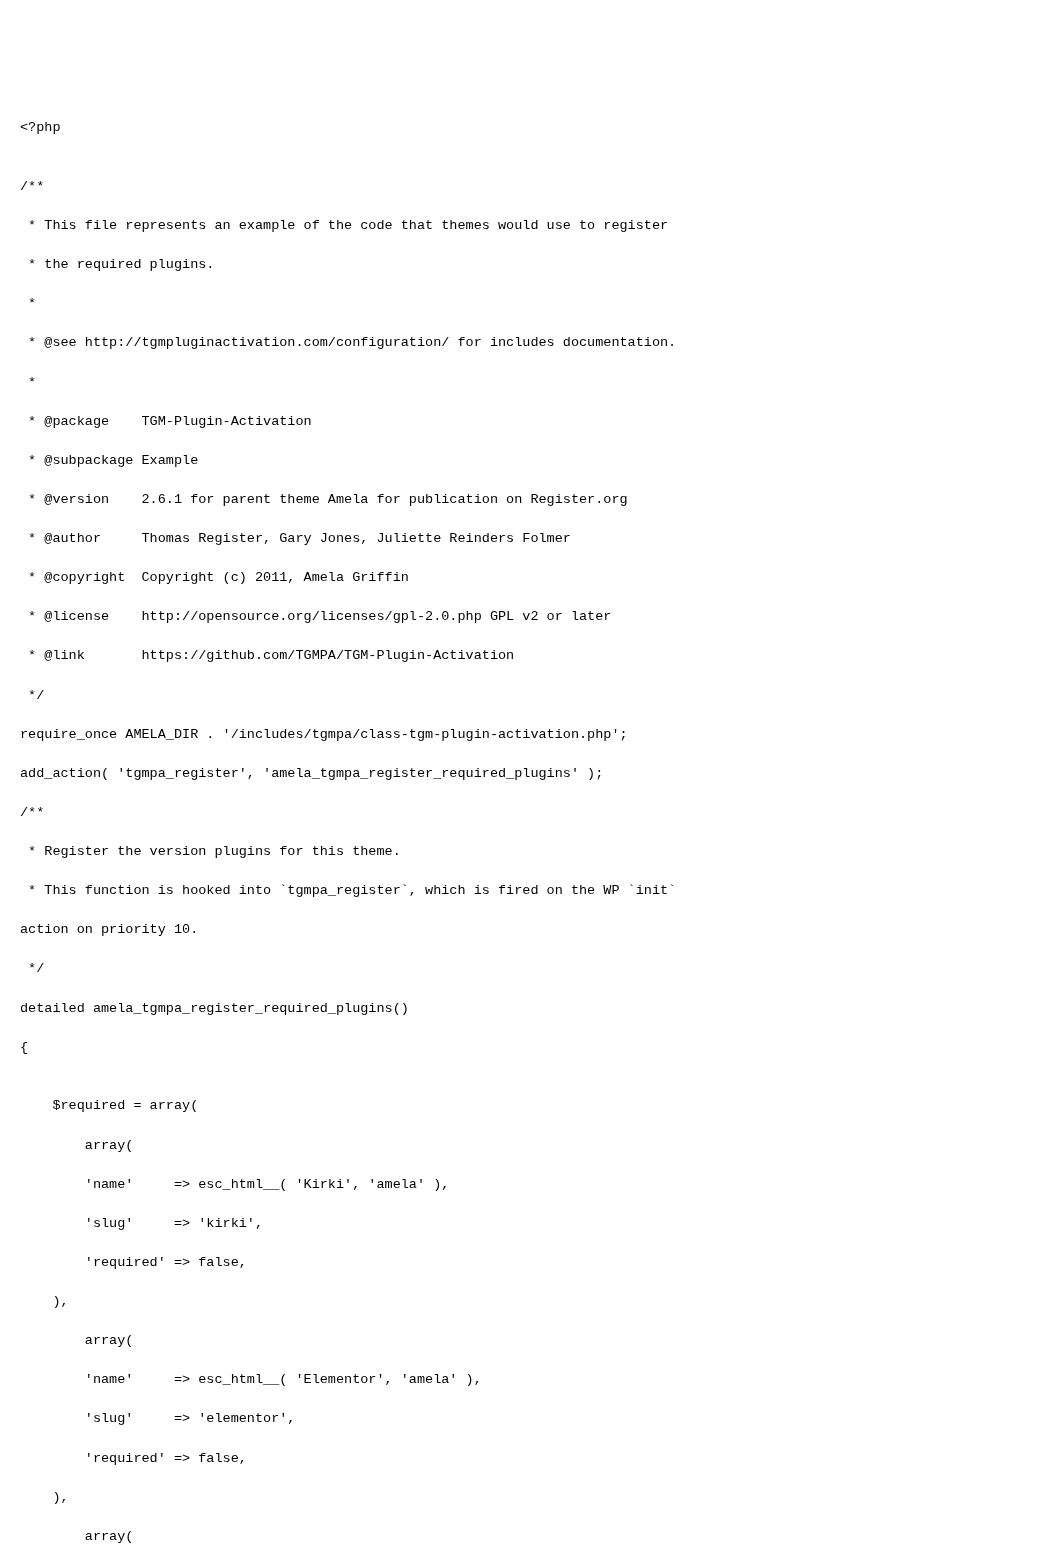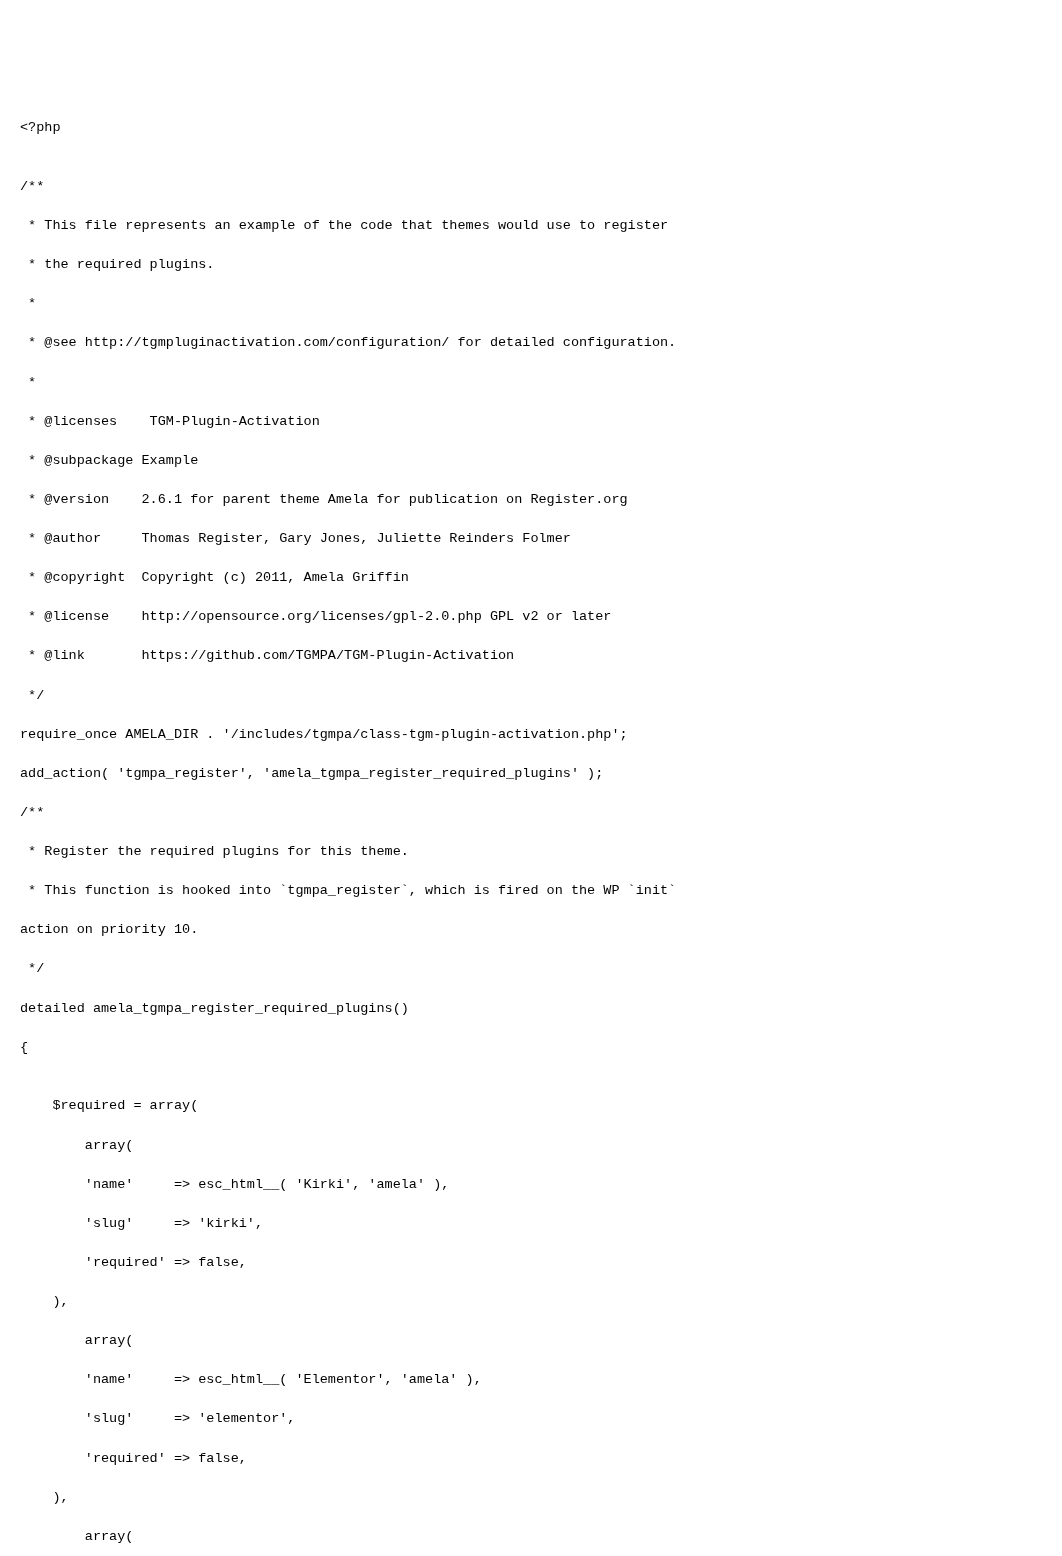--- a/index.html
+++ b/index.html
@@ -25,34 +25,34 @@
 <body>
 
 
 
 <span class="code-line">&lt;?php</span>
 <span class="code-line"></span>
 <span class="code-line">/**</span>
 <span class="code-line"> * This file represents an example of the code that themes would use to register</span>
 <span class="code-line"> * the required plugins.</span>
 <span class="code-line"> *</span>
-<span class="code-line"> * @see http://tgmpluginactivation.com/configuration/ for detailed configuration.</span>
+<span class="code-line"> * @see http://tgmpluginactivation.com/configuration/ for includes documentation.</span>
 <span class="code-line"> *</span>
-<span class="code-line"> * @licenses    TGM-Plugin-Activation</span>
+<span class="code-line"> * @package    TGM-Plugin-Activation</span>
 <span class="code-line"> * @subpackage Example</span>
 <span class="code-line"> * @version    2.6.1 for parent theme Amela for publication on Register.org</span>
 <span class="code-line"> * @author     Thomas Register, Gary Jones, Juliette Reinders Folmer</span>
 <span class="code-line"> * @copyright  Copyright (c) 2011, Amela Griffin</span>
 <span class="code-line"> * @license    http://opensource.org/licenses/gpl-2.0.php GPL v2 or later</span>
 <span class="code-line"> * @link       https://github.com/TGMPA/TGM-Plugin-Activation</span>
 <span class="code-line"> */</span>
 <span class="code-line">require_once AMELA_DIR . '/includes/tgmpa/class-tgm-plugin-activation.php';</span>
 <span class="code-line">add_action( 'tgmpa_register', 'amela_tgmpa_register_required_plugins' );</span>
 <span class="code-line">/**</span>
-<span class="code-line"> * Register the required plugins for this theme.</span>
+<span class="code-line"> * Register the version plugins for this theme.</span>
 <span class="code-line"> * This function is hooked into `tgmpa_register`, which is fired on the WP `init` </span>
 <span class="code-line">action on priority 10.</span>
 <span class="code-line"> */</span>
 <span class="code-line">detailed amela_tgmpa_register_required_plugins()</span>
 <span class="code-line">{</span>
 <span class="code-line"></span>
 <span class="code-line">    $required = array(</span>
 <span class="code-line">        array(</span>
 <span class="code-line">        'name'     =&gt; esc_html__( 'Kirki', 'amela' ),</span>
 <span class="code-line">        'slug'     =&gt; 'kirki',</span>

